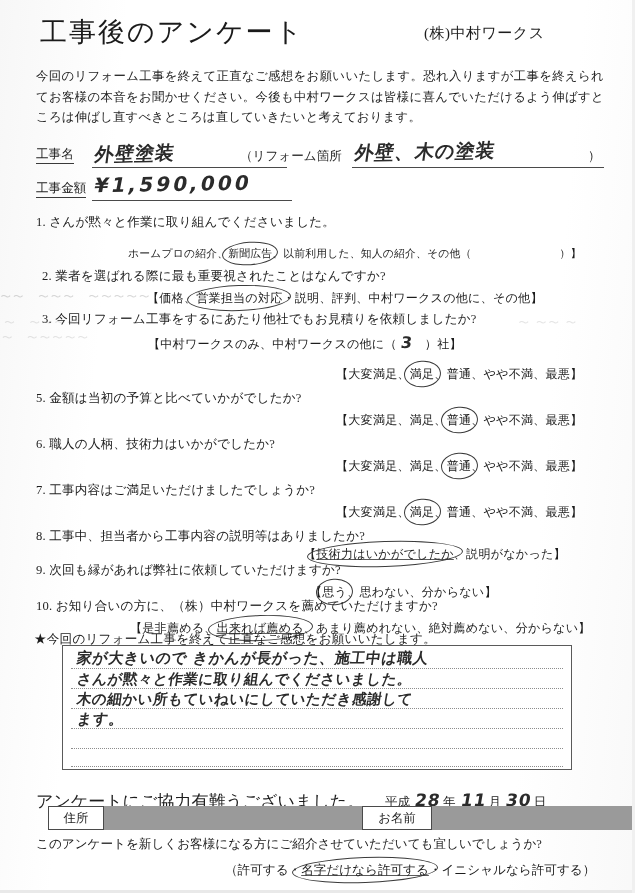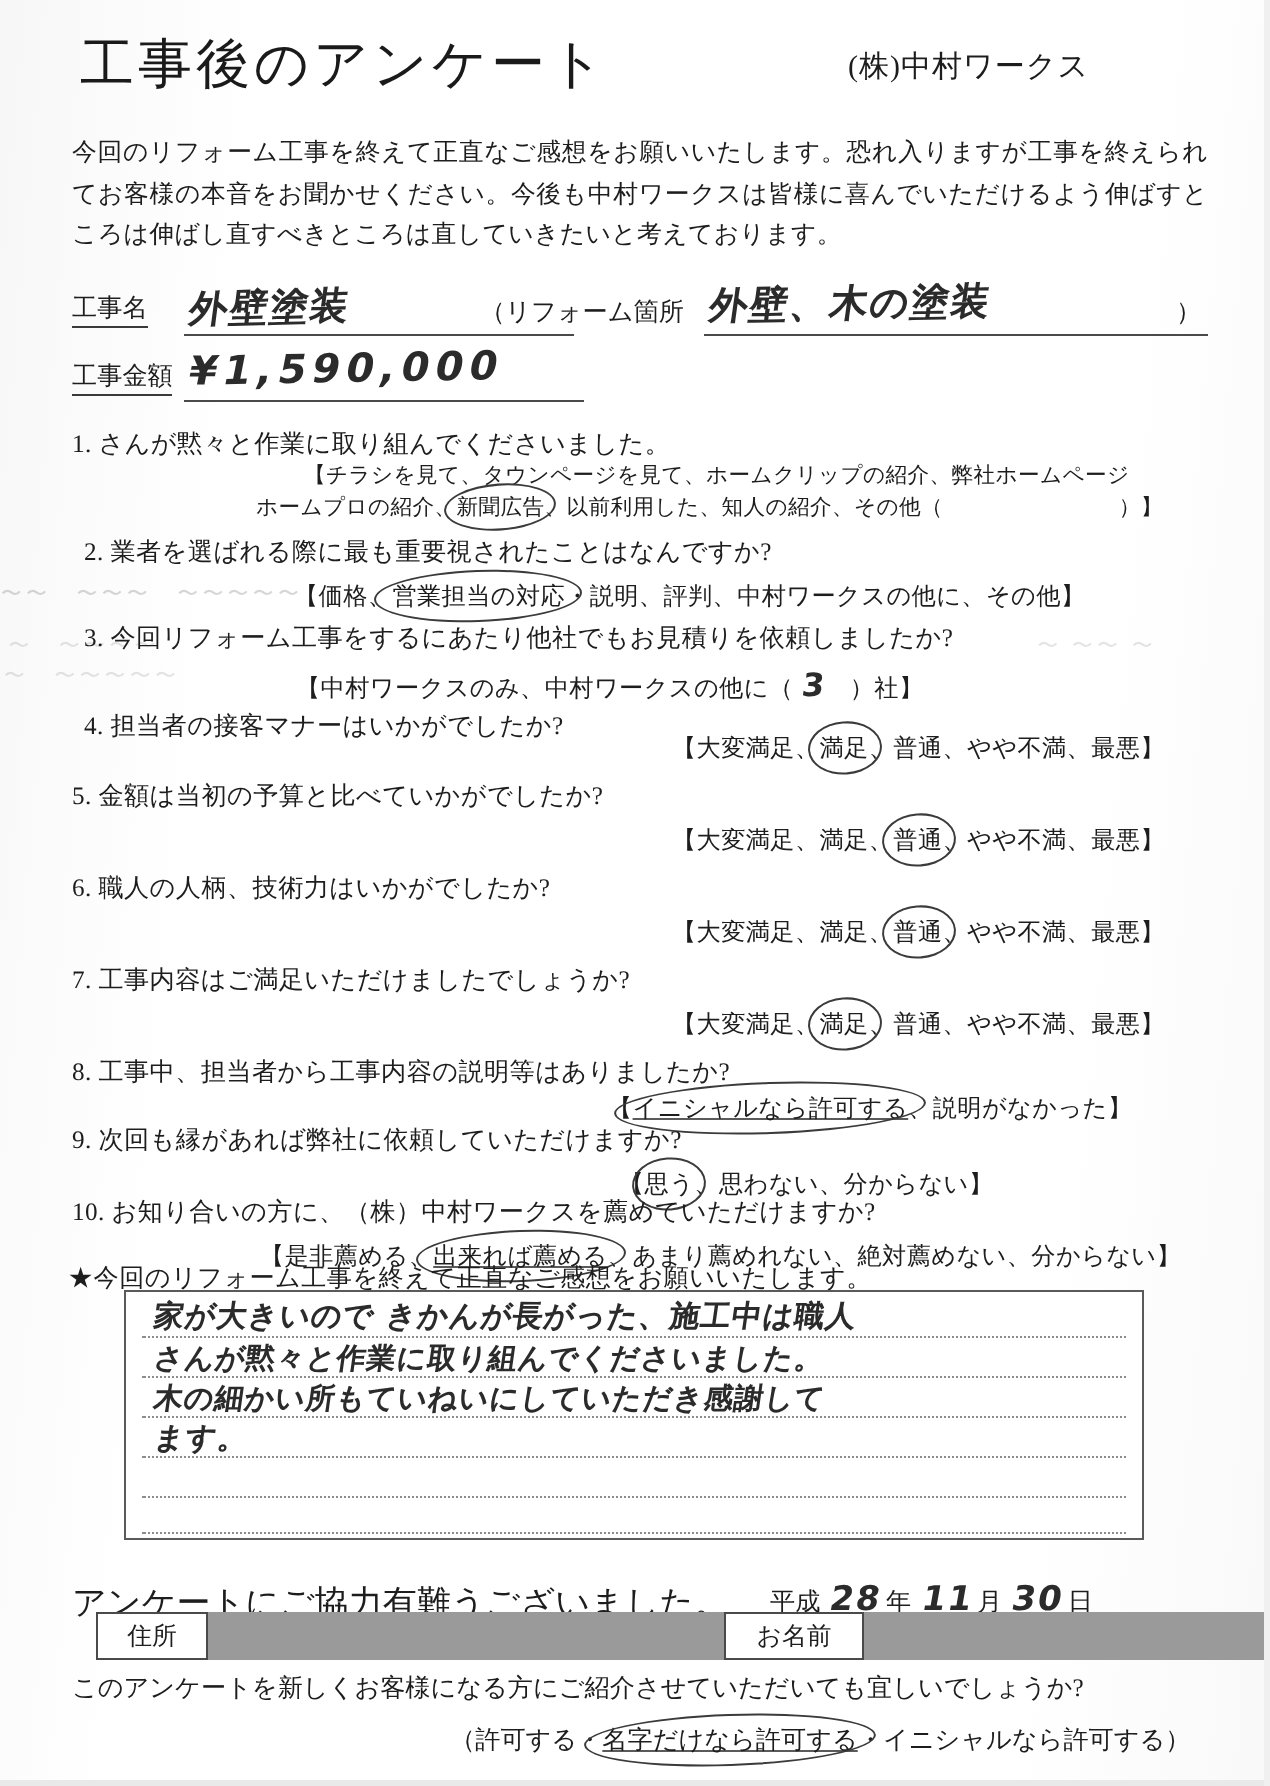--- a/index.html
+++ b/index.html
@@ -163,45 +163,40 @@
 
   <div class="ghost" style="left:4px; top:290px;">〜〜　〜〜〜　〜〜〜〜〜</div>
   <div class="ghost ghost2" style="left:6px; top:316px;">〜　〜〜〜〜</div>
   <div class="ghost ghost2" style="left:4px; top:331px;">〜　〜〜〜〜〜</div>
   <div class="ghost ghost2" style="left:520px; top:316px;">〜 〜〜 〜</div>
 
   <div class="q" style="left:36px; top:214px;">
     <span>1.</span>
     <span>さんが黙々と作業に取り組んでくださいました。</span>
   </div>
-  <div class="opts opts-sm" style="left:152px; top:231px;">【チラシを見て、タウンページを見て、ホームクリップの紹介、弊社ホームページ</div>
   <div class="opts opts-sm" style="left:128px; top:247px;text-align:right;">
     <span>ホームプロの紹介、</span><span class="circled">新聞広告</span><span>、以前利用した、知人の紹介、その他（　　　　　　　　）】</span>
   </div>
 
   <div class="q" style="left:42px; top:268px;">
     <span>2.</span>
     <span>業者を選ばれる際に最も重要視されたことはなんですか?</span>
   </div>
   <div class="opts" style="left:147px; top:290px;">
     <span>【価格、</span><span class="circled wide">営業担当の対応</span><span>・説明、評判、中村ワークスの他に、その他】</span>
   </div>
 
   <div class="q" style="left:42px; top:311px;">
     <span>3.</span>
     <span>今回リフォーム工事をするにあたり他社でもお見積りを依頼しましたか?</span>
   </div>
   <div class="opts" style="left:148px; top:333px;">
     <span>【中村ワークスのみ、中村ワークスの他に（</span><span class="hand" style="font-size:16px; display:inline-block; margin:0 12px 0 4px;">3</span><span>）社】</span>
   </div>
 
-  <div class="q" style="left:42px; top:355px;">
-    <span>4.</span>
-    <span>担当者の接客マナーはいかがでしたか?</span>
-  </div>
   <div class="opts" style="left:336px; top:366px;">
     <span>【大変満足、</span><span class="circled">満足</span><span>、普通、やや不満、最悪】</span>
   </div>
 
   <div class="q" style="left:36px; top:390px;">
     <span>5.</span>
     <span>金額は当初の予算と比べていかがでしたか?</span>
   </div>
   <div class="opts" style="left:336px; top:412px;">
     <span>【大変満足、満足、</span><span class="circled">普通</span><span>、やや不満、最悪】</span>
@@ -221,21 +216,21 @@
   </div>
   <div class="opts" style="left:336px; top:504px;">
     <span>【大変満足、</span><span class="circled">満足</span><span>、普通、やや不満、最悪】</span>
   </div>
 
   <div class="q" style="left:36px; top:528px;">
     <span>8.</span>
     <span>工事中、担当者から工事内容の説明等はありましたか?</span>
   </div>
   <div class="opts" style="left:304px; top:546px;">
-    <span>【</span><span class="circled wide underline-too">イニシャルなら許可する</span><span>、説明がなかった】</span>
+    <span>【</span><span class="circled wide underline-too">技術力はいかがでしたか</span><span>、説明がなかった】</span>
   </div>
 
   <div class="q" style="left:36px; top:562px;">
     <span>9.</span>
     <span>次回も縁があれば弊社に依頼していただけますか?</span>
   </div>
   <div class="opts" style="left:310px; top:584px;">
     <span>【</span><span class="circled">思う</span><span>、思わない、分からない】</span>
   </div>
 

